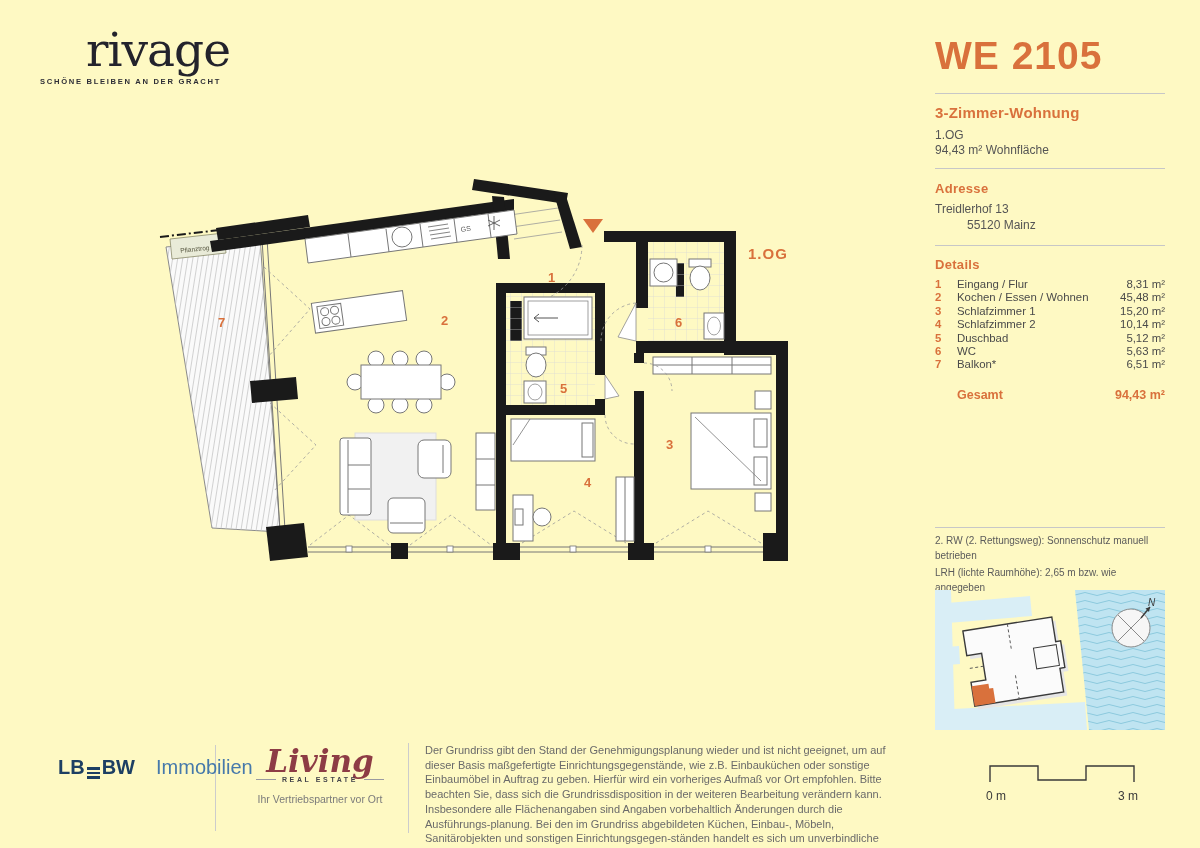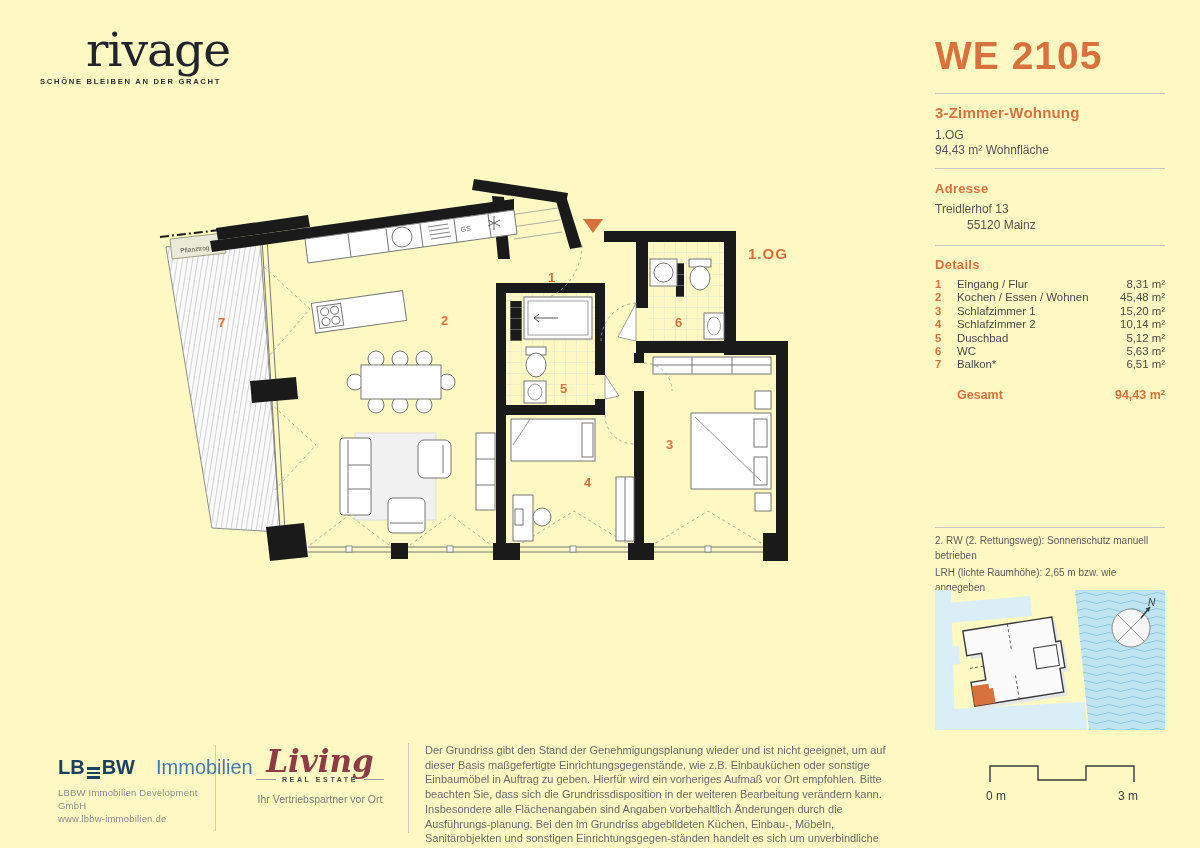--- a/index.html
+++ b/index.html
@@ -383,24 +383,20 @@
     <div class="lbbw-logo">
       <span>LB</span>
       <span class="lbbw-bars">
           <i></i>
           <i></i>
           <i></i>
         </span>
       <span>BW</span>
       <span class="lbbw-suffix">Immobilien</span>
     </div>
-    <div class="lbbw-sub">
-      <div>LBBW Immobilien Development GmbH</div>
-      <div>www.lbbw-immobilien.de</div>
-    </div>
   </div>
 
   <div class="living">
     <div class="script">Living</div>
     <div class="re">
         <i></i>
         <span>REAL ESTATE</span>
         <i></i>
       </div>
     <div class="tagline">Ihr Vertriebspartner vor Ort</div>

